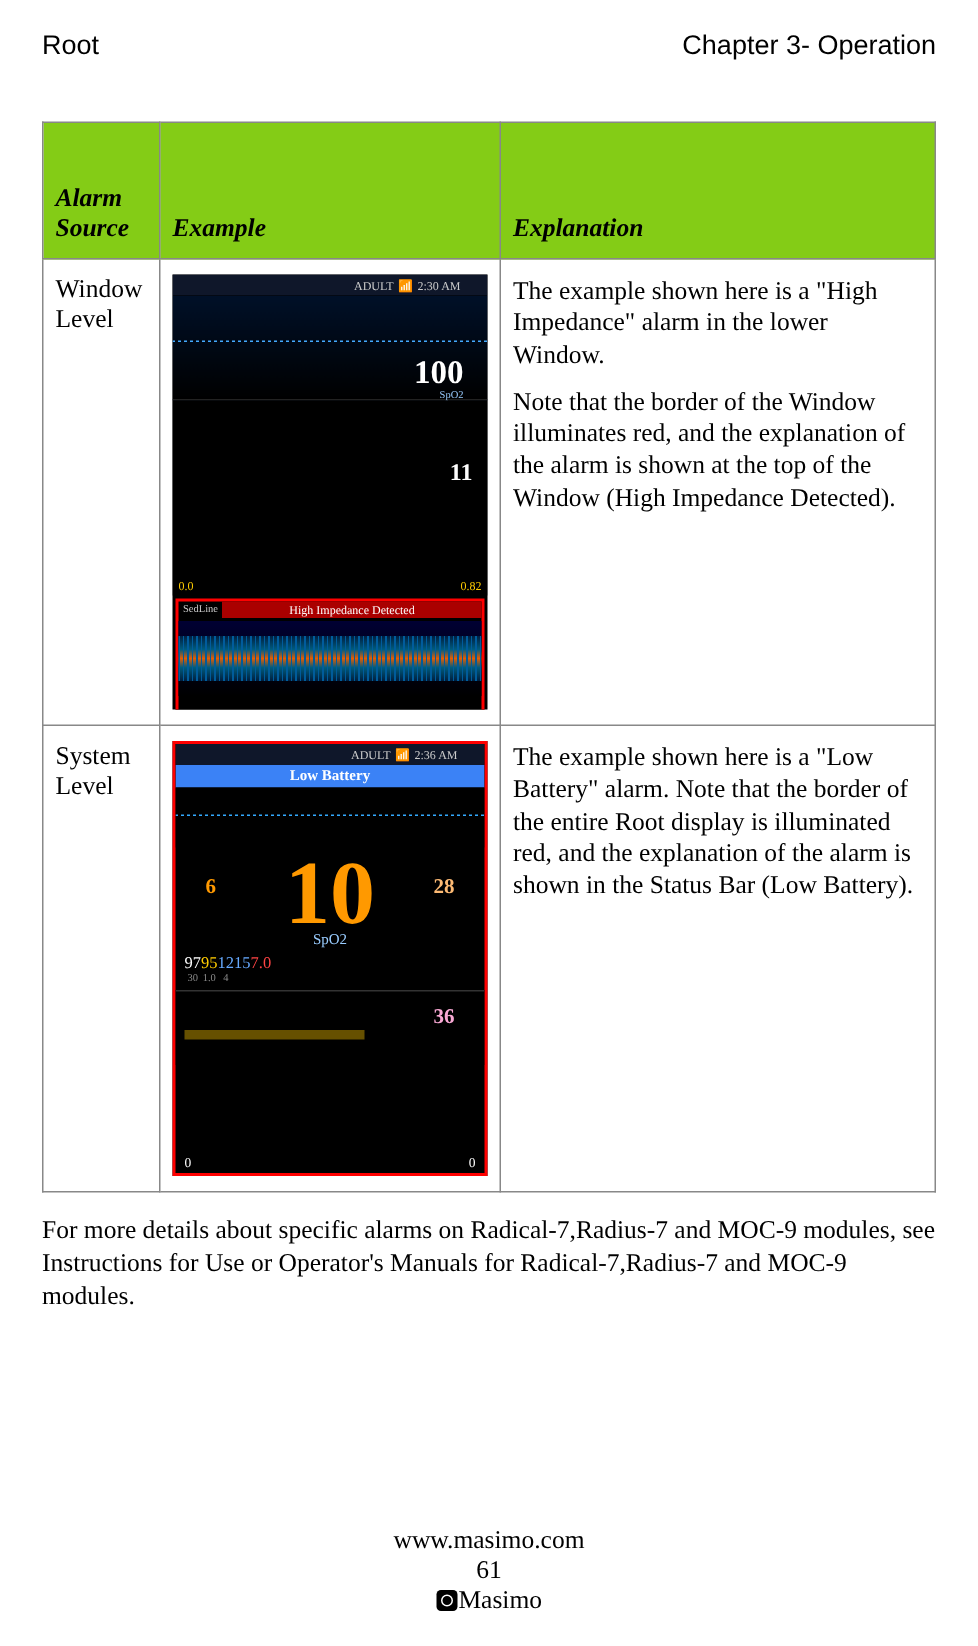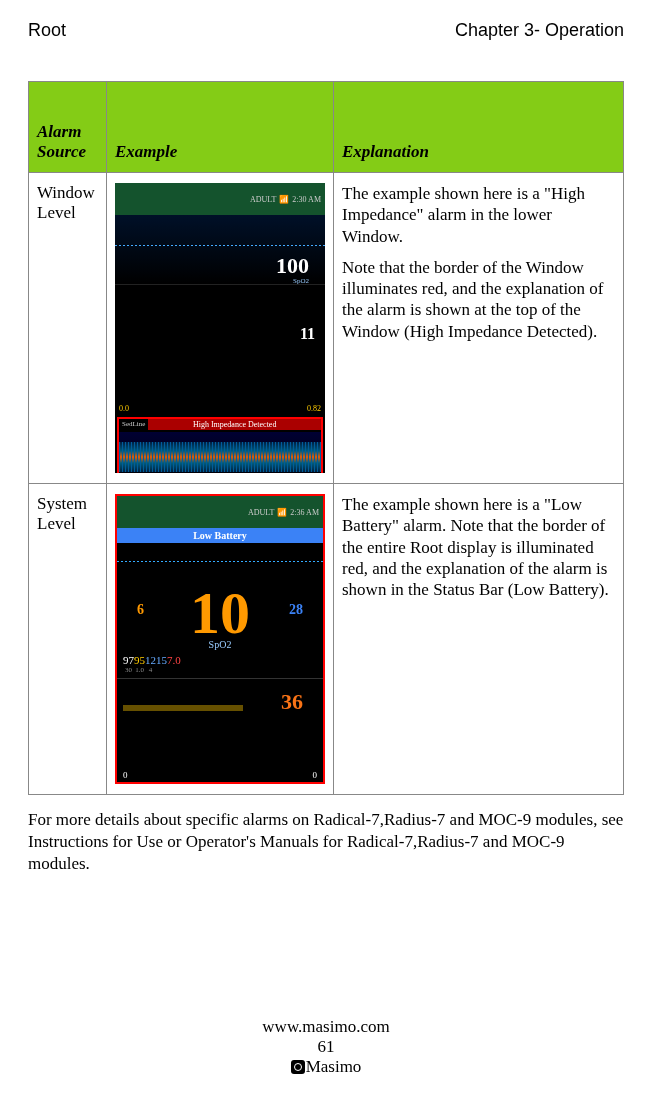--- a/index.html
+++ b/index.html
@@ -41,28 +41,28 @@
   .col2 { width: 226px; }
   .col3 { width: auto; }
   .example-img {
     width: 210px;
     height: 290px;
     background: #000;
     position: relative;
     overflow: hidden;
   }
   .statusbar {
-    height: 32px;
-    background: #14532d;
+    height: 14px;
+    background: #0f172a;
     display: flex;
     justify-content: flex-end;
     align-items: center;
     font-size: 8px;
     color: #ccc;
-    padding-right: 4px;
+    padding-right: 18px;
     gap: 3px;
   }
   .wave-area {
     height: 70px;
     background: linear-gradient(#001028, #000);
     position: relative;
     border-bottom: 1px solid #222;
   }
   .wave-area::after {
     content: "";
@@ -149,21 +149,21 @@
   .img2 .bignum .side-l {
     position: absolute;
     left: 20px; top: 20px;
     font-size: 14px;
     color: #f90;
   }
   .img2 .bignum .side-r {
     position: absolute;
     right: 20px; top: 20px;
     font-size: 14px;
-    color: #3b82f6;
+    color: #fdba74;
   }
   .img2 .spo2-label {
     text-align: center;
     color: #9cf;
     font-size: 10px;
     margin-top: -4px;
   }
   .img2 .grid-row {
     display: flex;
     justify-content: flex-start;
@@ -179,22 +179,22 @@
   .img2 .lower2 {
     height: 50px;
     background: #000;
     position: relative;
     border-top: 1px solid #333;
   }
   .img2 .lower2 .val36 {
     position: absolute;
     right: 20px;
     top: 10px;
-    color: #f97316;
-    font-size: 22px;
+    color: #f9a8d4;
+    font-size: 14px;
     font-weight: bold;
   }
   .img2 .lower2 .trend {
     position: absolute;
     left: 6px; top: 16px;
     width: 120px;
     height: 16px;
     background: linear-gradient(transparent 60%, rgba(255,200,0,0.4) 60%);
   }
   .img2.example-img {

